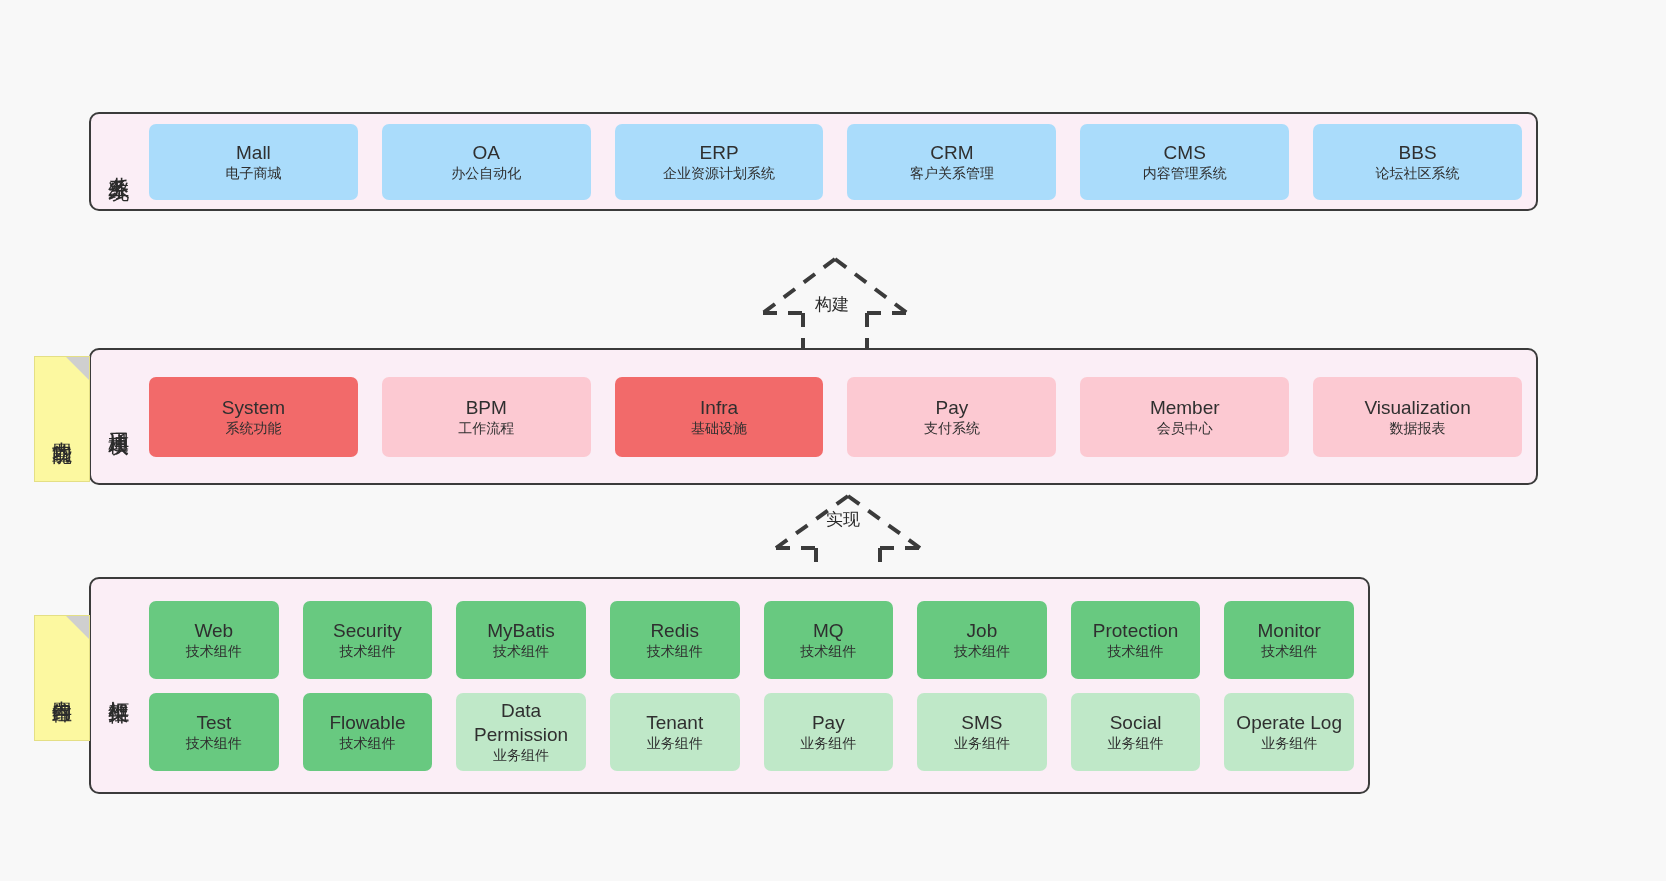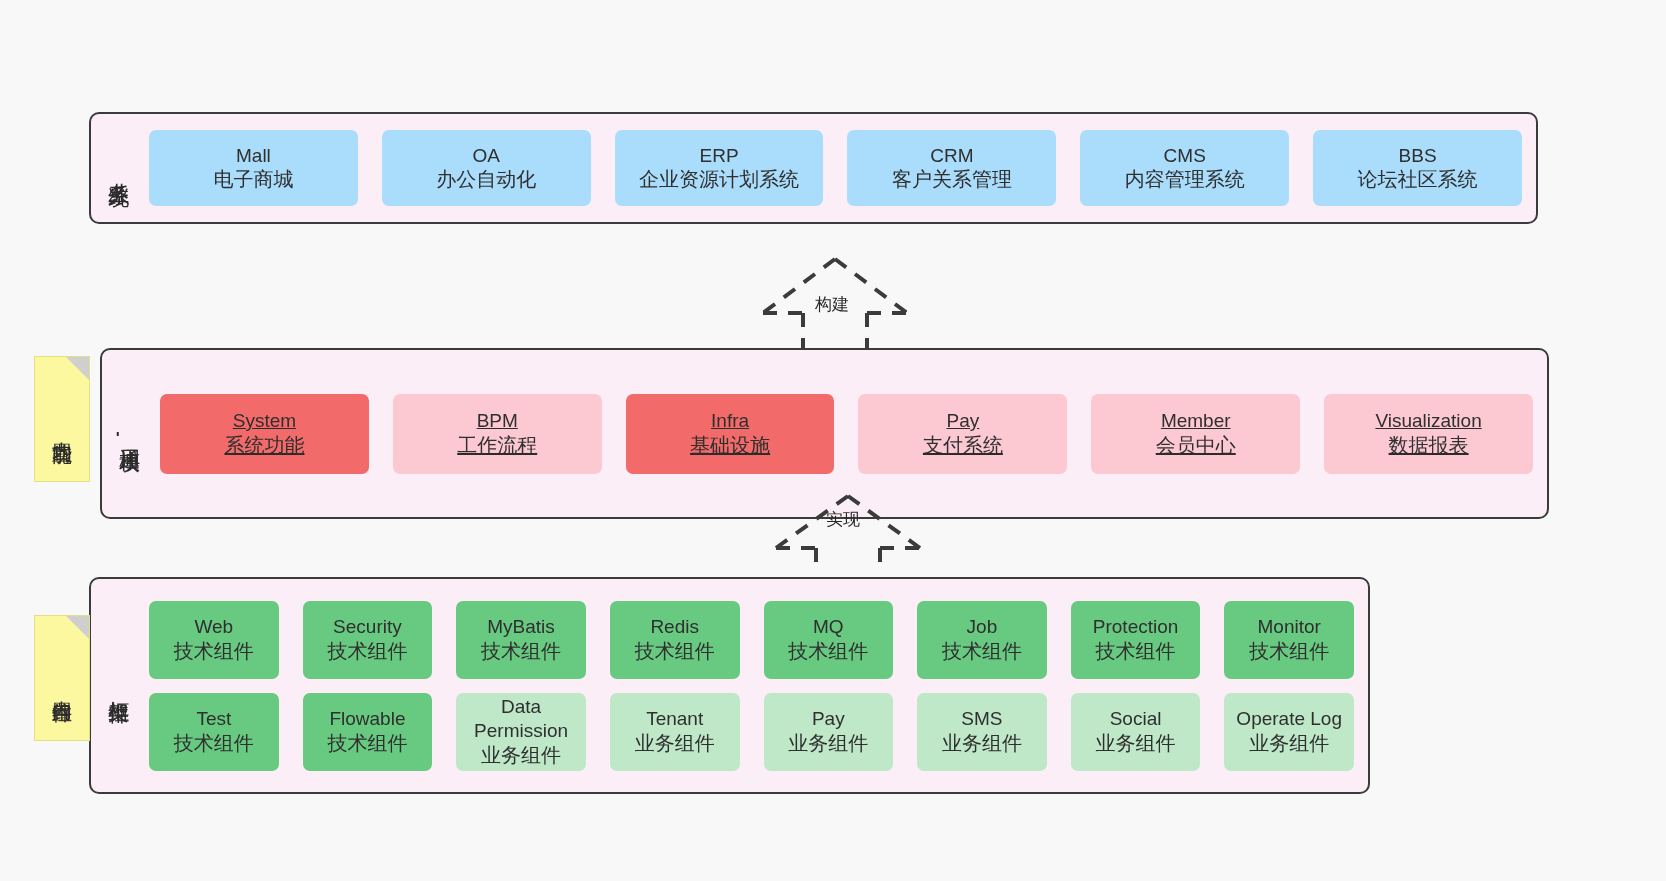--- a/index.html
+++ b/index.html
@@ -66,37 +66,37 @@
     border-radius: 7px;
     display: flex;
     flex-direction: column;
     align-items: center;
     justify-content: center;
     text-align: center;
     line-height: 1.25;
     color: #2f2f2f;
   }
   .card .t1 { font-size: 19px; }
-  .card .t2 { font-size: 20px; }
+  .card .t2 { font-size: 14px; }
 
   
   .c-blue        { background: #aadcfb; }
   .c-red         { background: #f26a6a; }
   .c-pink        { background: #fcc9d2; }
   .c-green       { background: #68c980; }
   .c-lightgreen  { background: #bfe8c8; }
 
   
   #layer-business {
-    left: 89px;  top: 112px;  width: 1449px;  height: 112px;
+    left: 89px;  top: 112px;  width: 1449px;  height: 99px;
   }
   #layer-business .card { height: 76px; }
 
   #layer-common {
-    left: 100px;  top: 348px;  width: 1449px;  height: 171px; text-decoration: underline;
+    left: 89px;  top: 348px;  width: 1449px;  height: 137px;
   }
   #layer-common .card { height: 80px; }
 
   #layer-framework {
     left: 89px;  top: 577px;  width: 1281px;  height: 217px;
   }
   #layer-framework .card { height: 78px; }
 
   
   .note {

